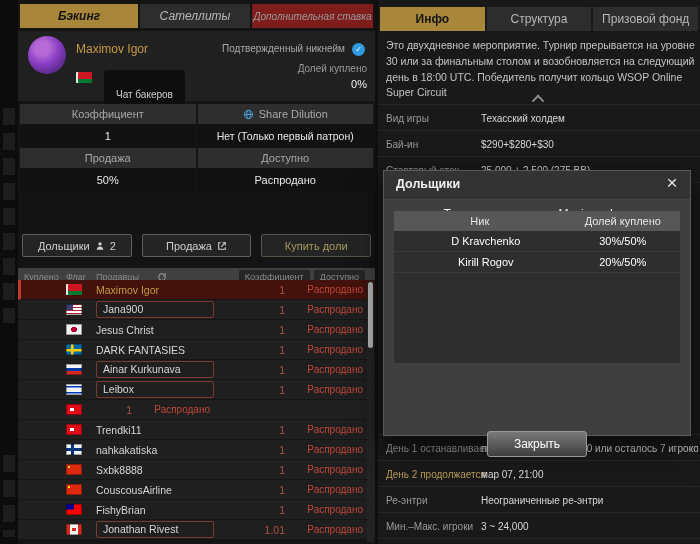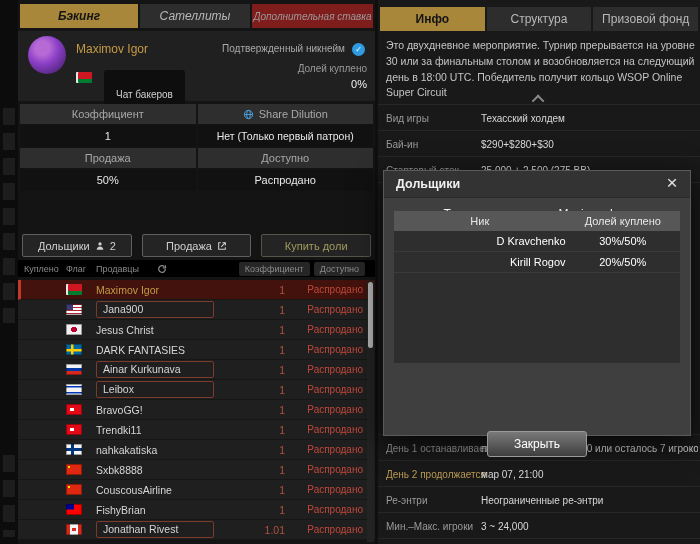--- a/index.html
+++ b/index.html
@@ -46,21 +46,21 @@
   .scell.hdr{background:#2e2e2e;color:#a8a8a8;}
   .scell.val{background:#111111;color:#e8e8e8;}
   .scell.val.sm{font-size:10.5px;}
 
   
   .actions{position:absolute;top:234px;left:4px;right:4px;height:23px;display:flex;gap:10px;}
   .abtn{flex:1;display:flex;align-items:center;justify-content:center;gap:5px;border:1px solid #5f5f5f;border-radius:2px;background:#242424;color:#cfcfcf;font-size:11px;}
   .abtn.buy{color:#a39a5e;border-color:#565648;}
 
   
-  .thead{position:absolute;top:260px;left:0;right:0;height:17px;display:flex;align-items:center;font-size:9px;color:#8a8a8a;background:#000000;padding-left:6px;}
+  .thead{position:absolute;top:268px;left:0;right:0;height:17px;display:flex;align-items:center;font-size:9px;color:#8a8a8a;background:#404040;padding-left:6px;}
   .h-bought{width:42px;}
   .h-flag{width:30px;}
   .h-sellers{margin-right:18px;}
   .thead .flex{flex:1;}
   .pill{background:#262626;border-radius:2px;padding:2px 6px;}
   .h-coef{margin-right:4px;}
   .h-avail{margin-right:10px;}
 
   .rows{position:absolute;top:280px;left:0;right:0;bottom:0;overflow:hidden;background:#141414;}
   .srow{height:20px;display:flex;align-items:center;background:#1f1f1f;border-bottom:1px solid #161616;font-size:10.5px;padding-left:6px;}
@@ -92,21 +92,21 @@
   .modal{position:absolute;left:383px;top:170px;width:308px;height:266px;background:#3f3f3f;border:1px solid #5a5a5a;box-shadow:0 8px 26px rgba(0,0,0,.75);z-index:5;}
   .m-header{position:absolute;top:0;left:0;right:0;height:27px;background:#333333;border-bottom:1px solid #2a2a2a;}
   .m-title{position:absolute;left:12px;top:6px;font-size:12.5px;font-weight:bold;color:#f0f0f0;}
   .m-close{position:absolute;right:8px;top:1px;font-size:19px;color:#e0e0e0;width:20px;text-align:center;}
   .m-sub{position:absolute;top:36px;left:0;right:0;text-align:center;font-size:12px;color:#f0f0f0;}
   .m-table{position:absolute;left:10px;right:10px;top:40px;height:152px;background:#2e2e2e;}
   .m-thead{display:flex;height:20px;background:#575757;color:#e8e8e8;font-size:11px;align-items:center;}
   .m-th1{width:60%;text-align:center;}
   .m-th2{width:40%;text-align:center;}
   .m-row{display:flex;height:21px;align-items:center;border-bottom:1px solid #3a3a3a;font-size:11px;color:#ffffff;}
-  .m-c1{width:60%;text-align:right;padding-left:12px;}
+  .m-c1{width:60%;text-align:center;padding-left:12px;}
   .m-c2{width:40%;text-align:center;}
   .m-btn{position:absolute;left:50%;transform:translateX(-50%);top:228px;width:100px;height:26px;
     background:linear-gradient(#7a7a7a,#3e3e3e);border:1px solid #9a9a9a;border-radius:3px;
     color:#fff;font-size:12px;display:flex;align-items:center;justify-content:center;margin-top:32px;}
 
   
   .flag{width:16px;height:11px;display:inline-block;flex:none;border-radius:1px;box-shadow:0 0 0 1px rgba(0,0,0,.35) inset;}
   .f-belarus{background:linear-gradient(180deg,#ce1720 0 63%,#007c30 63% 100%);box-shadow:inset 2px 0 0 #e8e8e8;}
   .f-usa{background-color:#fff;background-image:linear-gradient(#3c3b6e,#3c3b6e),repeating-linear-gradient(180deg,#b22234 0 1.5px,#fff 1.5px 3px);background-size:7px 6px,100% 100%;background-repeat:no-repeat;background-position:0 0,0 0;}
   .f-japan{background:radial-gradient(circle at 50% 50%,#bc002d 0 3px,#f2f2f2 3px);}
@@ -263,21 +263,20 @@
           </span>
           <span class="c-name"><span class="boxed">Leibox</span></span>
           <span class="c-coef">1</span>
           <span class="c-status">Распродано</span>
         </div>
         <div class="srow">
           <span class="c-bought"></span>
           <span class="c-flag">
             <span class="flag f-turkey"></span>
           </span>
-          <span class="c-name">BravoGG!</span>
           <span class="c-coef">1</span>
           <span class="c-status">Распродано</span>
         </div>
         <div class="srow">
           <span class="c-bought"></span>
           <span class="c-flag">
             <span class="flag f-turkey"></span>
           </span>
           <span class="c-name">Trendki11</span>
           <span class="c-coef">1</span>

